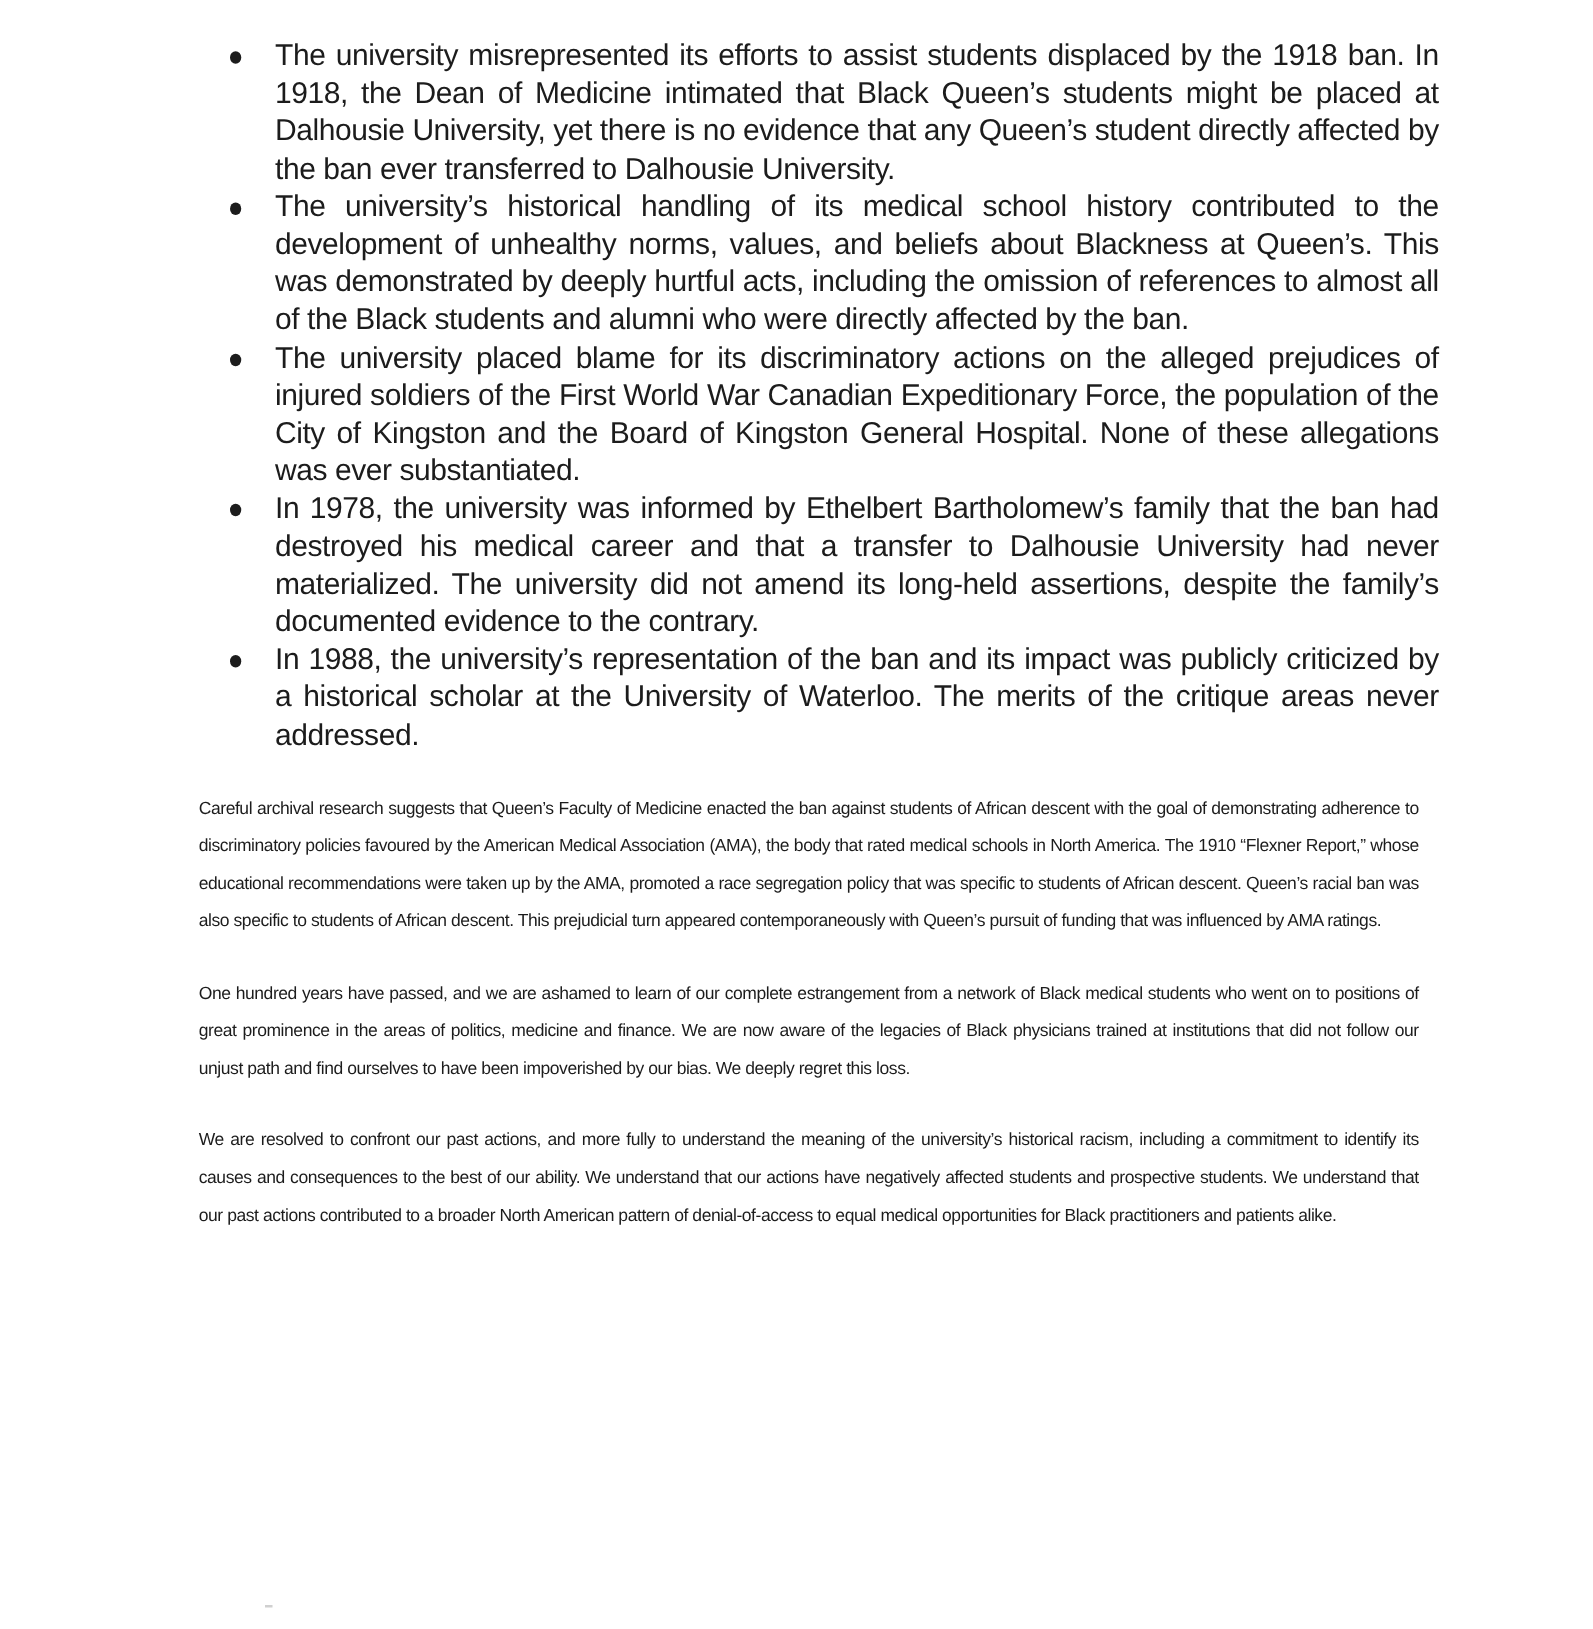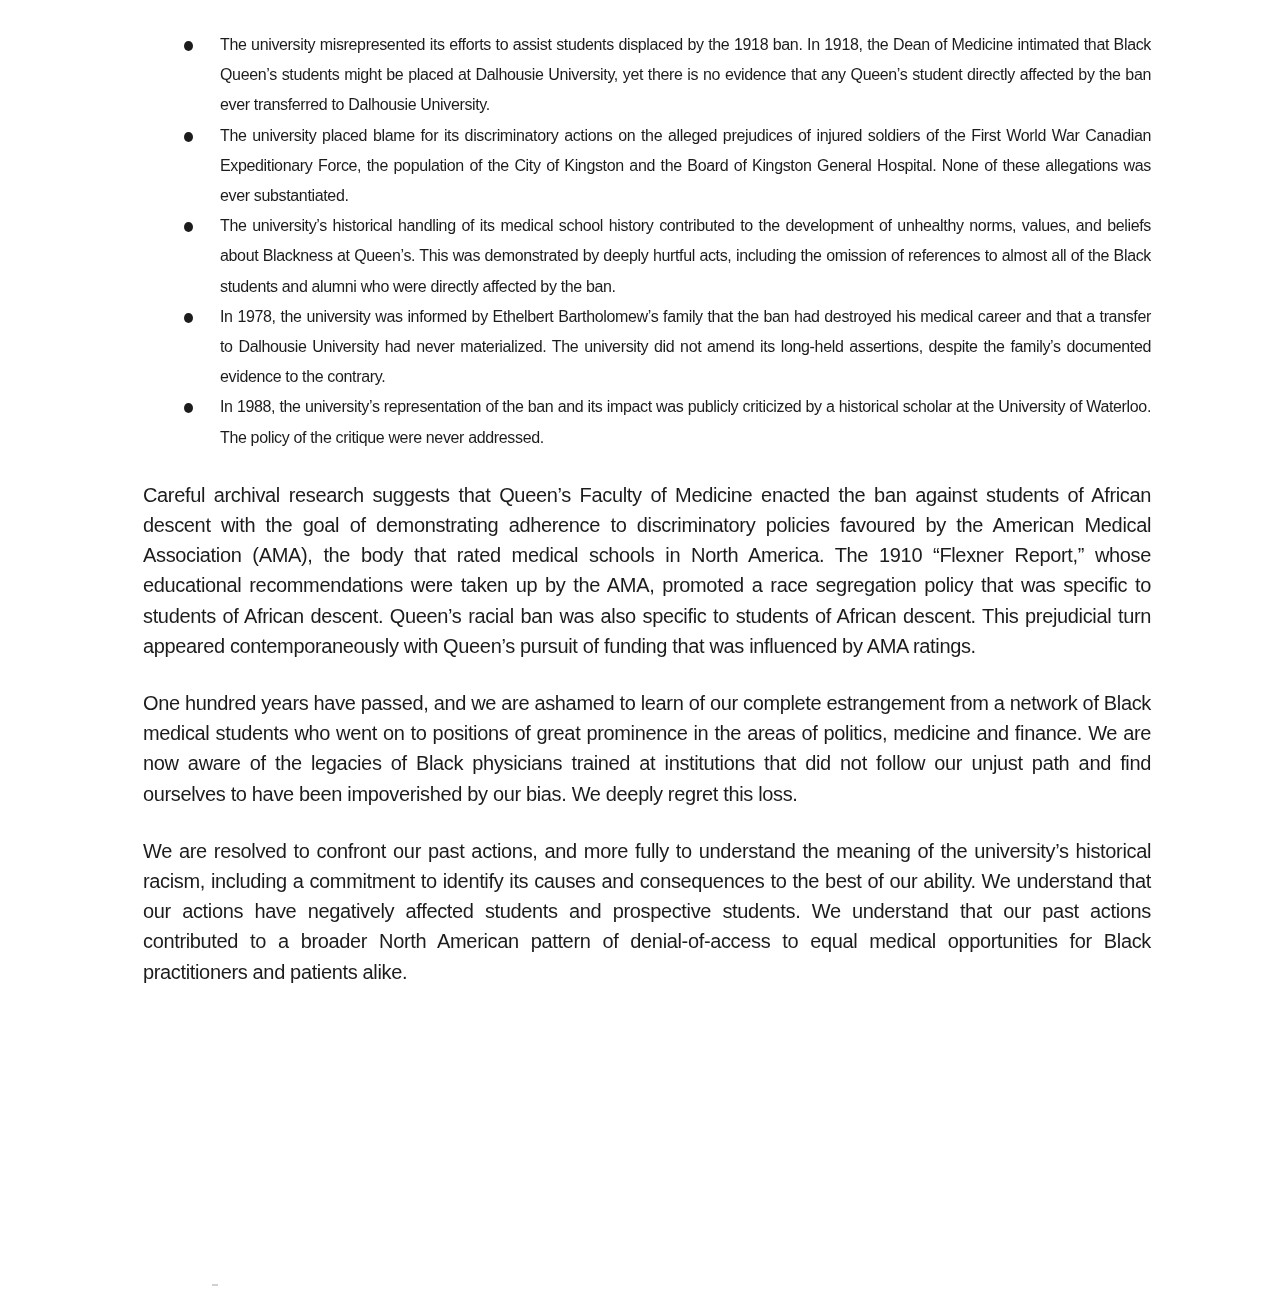--- a/index.html
+++ b/index.html
@@ -5,65 +5,65 @@
     html, body { margin: 0; padding: 0; background: #ffffff; }
     body {
       width: 1274px; height: 1303px; overflow: hidden; position: relative;
       font-family: "Liberation Sans", sans-serif;
       color: #1c1c1c;
     }
     .page { position: absolute; left: 143px; top: 30px; width: 1008px; }
     .bullets { list-style: none; margin: 0; padding: 0; }
     .bullet-item {
       position: relative; padding-left: 77px;
-      font-size: 16px; line-height: 30.2px;
+      font-size: 24px; line-height: 30.2px;
       text-align: justify; letter-spacing: -0.35px; word-spacing: 0px;
       margin: 0;
     }
     .bullet-dot {
       position: absolute; left: 41px; top: 11px;
       width: 9px; height: 10px; border-radius: 50%; background: #1c1c1c;
     }
     .para {
-      font-size: 20px; line-height: 30.2px;
+      font-size: 14px; line-height: 30.2px;
       text-align: justify; letter-spacing: -0.35px;
-      margin: 0;
+      margin: 16px;
     }
     .p1 { margin-top: 27px; }
     .p2 { margin-top: 27px; }
     .p3 { margin-top: 27px; }
     .speck {
       position: absolute; left: 212px; top: 1284px;
       width: 6px; height: 2px; background: #d0d0d0;
     }
   </style>
 </head>
 <body>
 
 <div class="page">
   <ul class="bullets">
     <li class="bullet-item">
       <span class="bullet-dot"></span>
       <span>The university misrepresented its efforts to assist students displaced by the 1918 ban. In 1918, the Dean of Medicine intimated that Black Queen’s students might be placed at Dalhousie University, yet there is no evidence that any Queen’s student directly affected by the ban ever transferred to Dalhousie University.</span>
     </li>
     <li class="bullet-item">
       <span class="bullet-dot"></span>
-      <span>The university placed blame for its discriminatory actions on the alleged prejudices of injured soldiers of the First World War Canadian Expeditionary Force, the population of the City of Kingston and the Board of Kingston General Hospital. None of these allegations was ever substantiated.</span>
+      <span>The university’s historical handling of its medical school history contributed to the development of unhealthy norms, values, and beliefs about Blackness at Queen’s. This was demonstrated by deeply hurtful acts, including the omission of references to almost all of the Black students and alumni who were directly affected by the ban.</span>
     </li>
     <li class="bullet-item">
       <span class="bullet-dot"></span>
-      <span>The university’s historical handling of its medical school history contributed to the development of unhealthy norms, values, and beliefs about Blackness at Queen’s. This was demonstrated by deeply hurtful acts, including the omission of references to almost all of the Black students and alumni who were directly affected by the ban.</span>
+      <span>The university placed blame for its discriminatory actions on the alleged prejudices of injured soldiers of the First World War Canadian Expeditionary Force, the population of the City of Kingston and the Board of Kingston General Hospital. None of these allegations was ever substantiated.</span>
     </li>
     <li class="bullet-item">
       <span class="bullet-dot"></span>
       <span>In 1978, the university was informed by Ethelbert Bartholomew’s family that the ban had destroyed his medical career and that a transfer to Dalhousie University had never materialized. The university did not amend its long-held assertions, despite the family’s documented evidence to the contrary.</span>
     </li>
     <li class="bullet-item">
       <span class="bullet-dot"></span>
-      <span>In 1988, the university’s representation of the ban and its impact was publicly criticized by a historical scholar at the University of Waterloo. The policy of the critique were never addressed.</span>
+      <span>In 1988, the university’s representation of the ban and its impact was publicly criticized by a historical scholar at the University of Waterloo. The merits of the critique areas never addressed.</span>
     </li>
   </ul>
 
   <p class="para p1">Careful archival research suggests that Queen’s Faculty of Medicine enacted the ban against students of African descent with the goal of demonstrating adherence to discriminatory policies favoured by the American Medical Association (AMA), the body that rated medical schools in North America. The 1910 “Flexner Report,” whose educational recommendations were taken up by the AMA, promoted a race segregation policy that was specific to students of African descent. Queen’s racial ban was also specific to students of African descent. This prejudicial turn appeared contemporaneously with Queen’s pursuit of funding that was influenced by AMA ratings.</p>
   <p class="para p2">One hundred years have passed, and we are ashamed to learn of our complete estrangement from a network of Black medical students who went on to positions of great prominence in the areas of politics, medicine and finance. We are now aware of the legacies of Black physicians trained at institutions that did not follow our unjust path and find ourselves to have been impoverished by our bias. We deeply regret this loss.</p>
   <p class="para p3">We are resolved to confront our past actions, and more fully to understand the meaning of the university’s historical racism, including a commitment to identify its causes and consequences to the best of our ability. We understand that our actions have negatively affected students and prospective students. We understand that our past actions contributed to a broader North American pattern of denial-of-access to equal medical opportunities for Black practitioners and patients alike.</p>
 </div>
 
 <div class="speck"></div>
 

